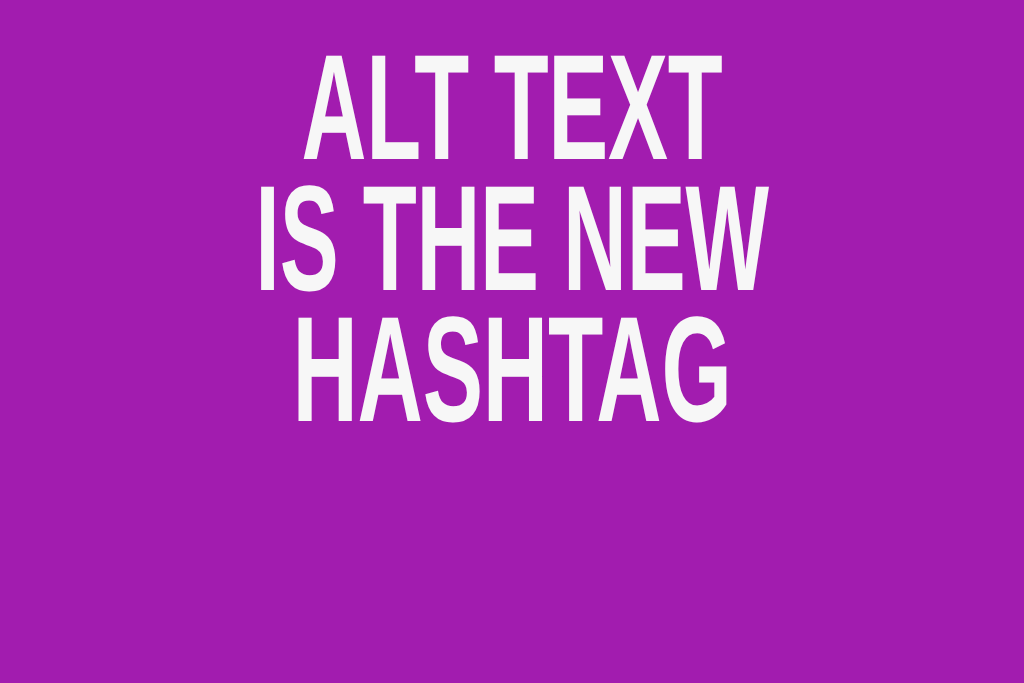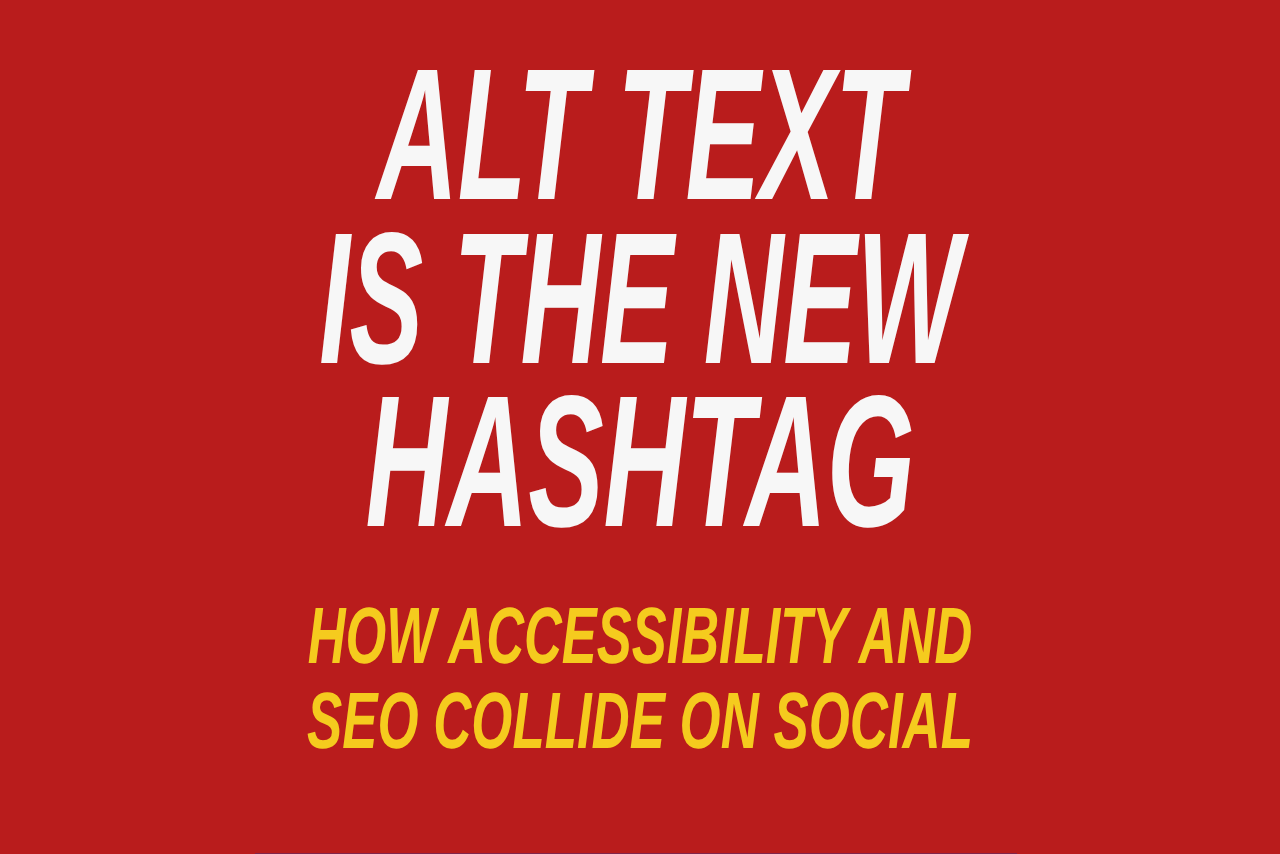--- a/index.html
+++ b/index.html
@@ -76,26 +76,22 @@
     transform-origin: 50% 50%;
     text-rendering: geometricPrecision;
   }
 
   #subtitle-line-1 { transform: scaleX(0.655); }
   #subtitle-line-2 { transform: scaleX(0.660); }
 </style>
 </head>
 <body style="background: rgb(11, 59, 175);">
 
-<div id="poster" style="background: #b91c1c; font-style: italic;">
+<div id="poster" style="background: #a21caf;">
 
   <div id="headline">
     <span class="headline-line" id="headline-line-1" style="color: rgb(247, 247, 247);">ALT TEXT</span>
     <span class="headline-line" id="headline-line-2" style="color: rgb(247, 247, 247);">IS THE NEW</span>
     <span class="headline-line" id="headline-line-3" style="color: rgb(247, 247, 247);">HASHTAG</span>
   </div>
 
-  <div id="subtitle">
-    <span class="subtitle-line" id="subtitle-line-1" style="color: rgb(245, 203, 30);">HOW ACCESSIBILITY AND</span>
-    <span class="subtitle-line" id="subtitle-line-2" style="color: rgb(245, 203, 30);">SEO COLLIDE ON SOCIAL</span>
-  </div>
 
 </div>
 
 </body></html>

